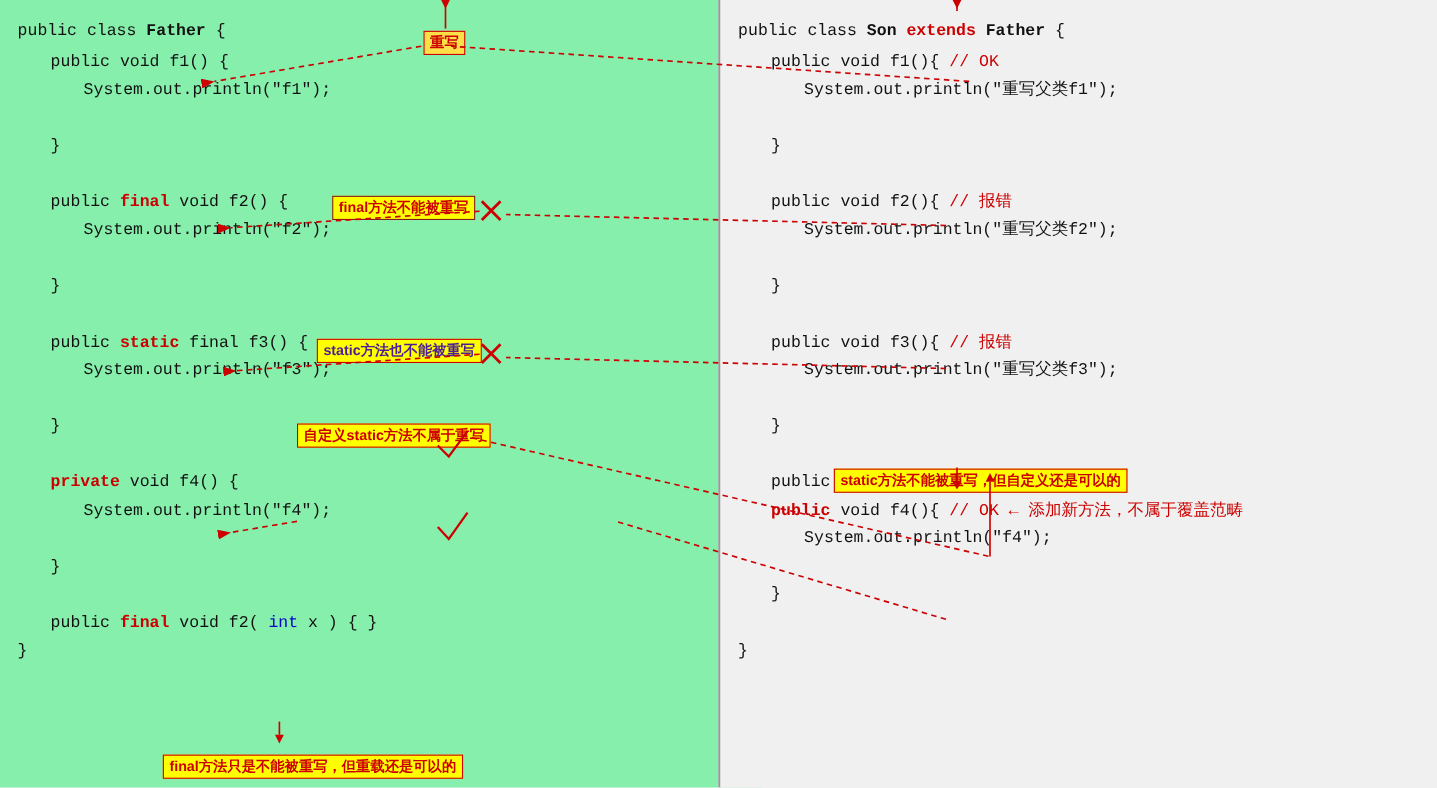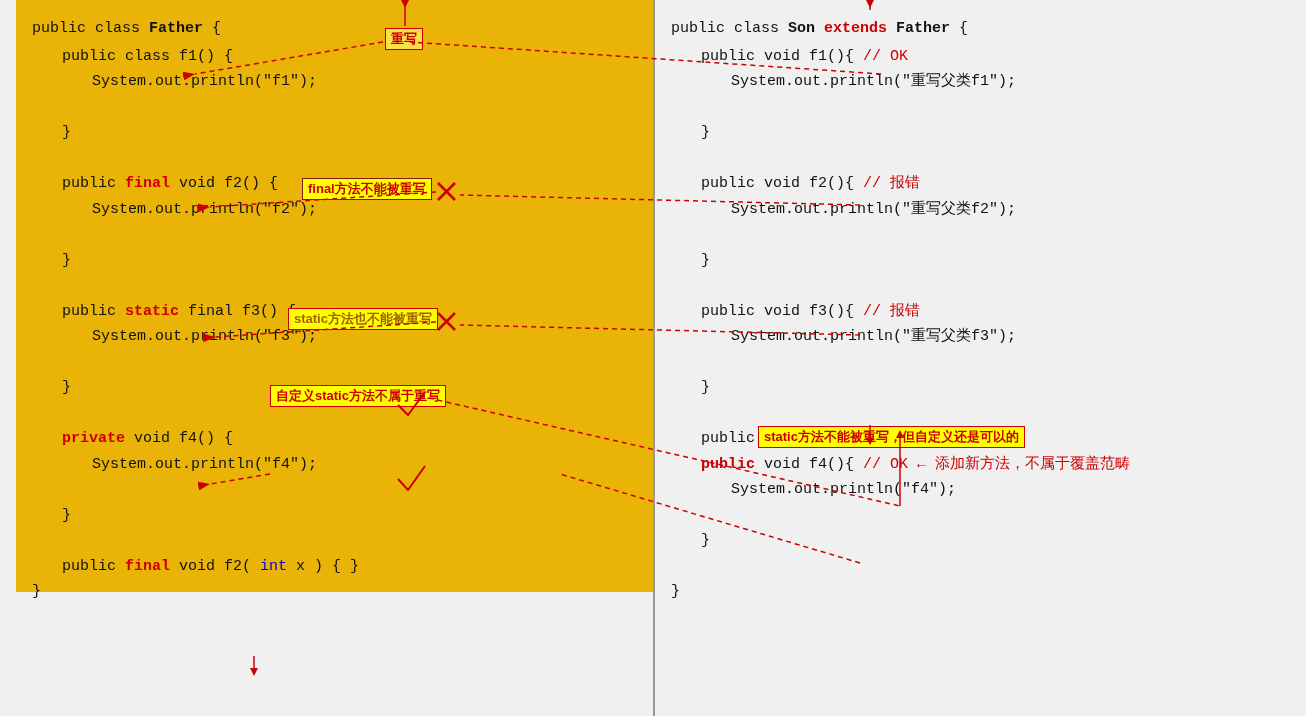--- a/index.html
+++ b/index.html
@@ -19,28 +19,28 @@
       font-size: 15px;
     }
     .indent1 { padding-left: 30px; }
     .indent2 { padding-left: 60px; }
   </style>
 </head>
 <body>
 
 <div style="position:relative; width:1306px; height:716px; background:#f0f0f0; overflow:hidden;">
 
-  <div style="position:absolute; left:16px; top:0; width:653px; height:592px; padding: 10px 16px; background:#eab308;">
+  <div style="position:absolute; left:0; top:0; width:653px; height:716px; padding: 10px 16px; background:#86efac;">
 
     <div class="code-line" style="margin-top:6px;">
       <span>public class </span><span style="font-weight:bold;">Father</span><span> {</span>
     </div>
 
     <div class="code-line indent1" style="margin-top:2px;">
-      <span>public class f1() {</span>
+      <span>public void f1() {</span>
     </div>
 
     <div class="code-line indent2">
       <span>System.out.println("f1");</span>
     </div>
 
     <div class="code-line">&nbsp;</div>
 
     <div class="code-line indent1">
       <span>}</span>
@@ -187,29 +187,32 @@
   </div>
 
   <div style="position:absolute; left:385px; top:28px; background:#fde047; color:#cc0000; font-family:'SimHei','Microsoft YaHei',sans-serif; font-size:13px; font-weight:bold; padding:1px 5px; border:1px solid #cc0000; white-space:nowrap;">
     重写
   </div>
 
   <div style="position:absolute; left:302px; top:178px; background:#ffff00; color:#cc0000; font-family:'SimHei','Microsoft YaHei',sans-serif; font-size:13px; font-weight:bold; padding:1px 5px; border:1px solid #7f1d1d; white-space:nowrap;">
     final方法不能被重写
   </div>
 
-  <div style="position:absolute; left:288px; top:308px; background:#ffff00; color:#a16207; font-family:'SimHei','Microsoft YaHei',sans-serif; font-size:13px; font-weight:bold; padding:1px 5px; border:1px solid #cc0000; white-space:nowrap;">
+  <div style="position:absolute; left:288px; top:308px; background:#ffff00; color:#4c1d95; font-family:'SimHei','Microsoft YaHei',sans-serif; font-size:13px; font-weight:bold; padding:1px 5px; border:1px solid #cc0000; white-space:nowrap;">
     static方法也不能被重写
   </div>
 
   <div style="position:absolute; left:270px; top:385px; background:#ffff00; color:#cc0000; font-family:'SimHei','Microsoft YaHei',sans-serif; font-size:13px; font-weight:bold; padding:1px 5px; border:1px solid #cc0000; white-space:nowrap;">
     自定义static方法不属于重写
   </div>
 
 
+  <div style="position:absolute; left:148px; top:686px; background:#ffff00; color:#cc0000; font-family:'SimHei','Microsoft YaHei',sans-serif; font-size:13px; font-weight:bold; padding:1px 5px; border:1px solid #cc0000; white-space:nowrap;">
+    final方法只是不能被重写，但重载还是可以的
+  </div>
 
   <div style="position:absolute; left:758px; top:426px; background:#ffff00; color:#cc0000; font-family:'SimHei','Microsoft YaHei',sans-serif; font-size:13px; font-weight:bold; padding:1px 5px; border:1px solid #cc0000; white-space:nowrap;">
     static方法不能被重写，但自定义还是可以的
   </div>
 
   <svg style="position:absolute; top:0; left:0; width:1306px; height:716px; pointer-events:none;" xmlns="http://www.w3.org/2000/svg">
     <defs>
       <marker id="arrowhead-left" markerWidth="8" markerHeight="6" refX="0" refY="3" orient="auto">
         <polygon points="8 0, 0 3, 8 6" fill="#cc0000"></polygon>
       </marker>

